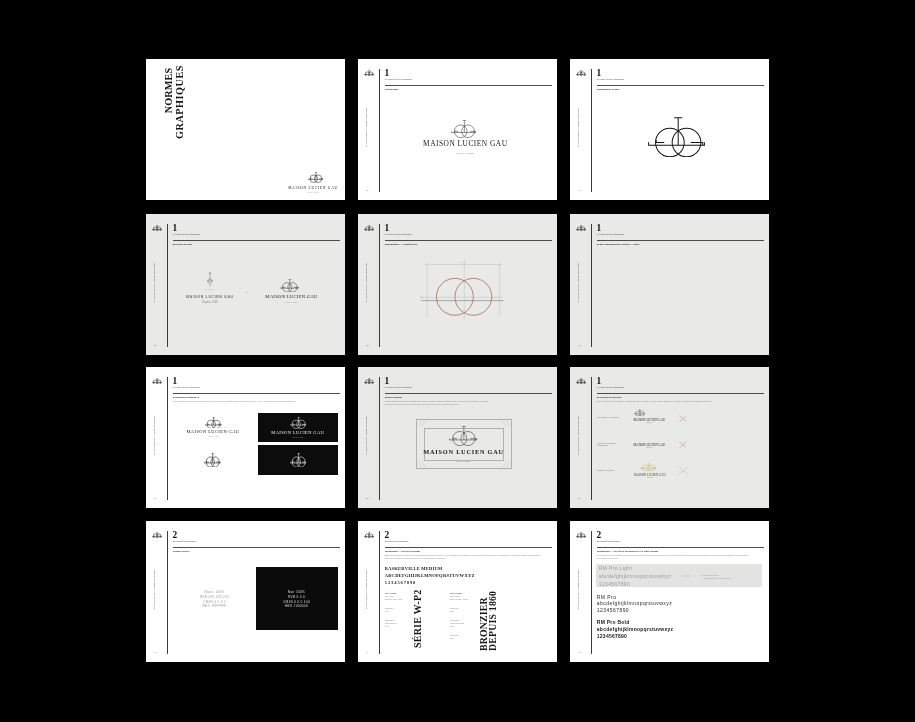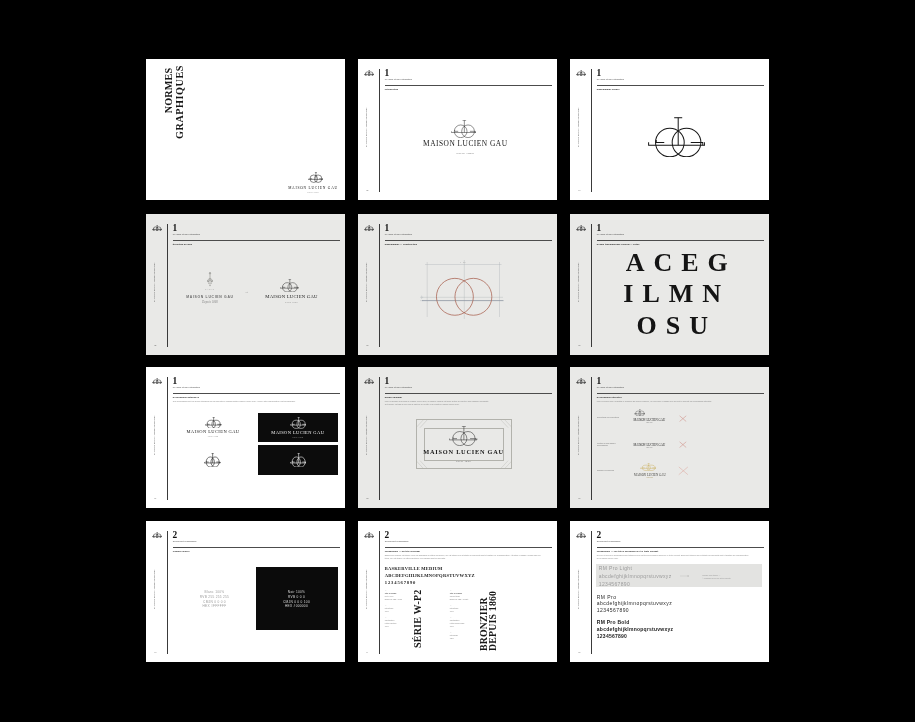--- a/index.html
+++ b/index.html
@@ -146,21 +146,20 @@
   <svg class="hl mg" viewBox="0 0 57 40" preserveAspectRatio="none">
       <use href="#mono" stroke-width="3"></use>
     </svg>
   <i class="vr"></i>
     <b class="n">1</b>
   <span class="sub">Le logo et son utilisation</span>
   <i class="hr"></i>
   <span class="lab">Dessin typographique original — Détail</span>
   <span class="side">MAISON LUCIEN GAU — NORMES GRAPHIQUES</span>
   <span class="pn">06</span>
-  <div class="abs" style="left:20.7px;top:33px;width:172px;text-align:center;font:700 26px 'Liberation Serif',serif;letter-spacing:9px;line-height:31.4px;color:#141414;text-indent:9px">ACEG<br>ILMN<br>OSU</div>
 </div>
 
 <div class="slide" style="left:146px;top:367.4px">
   <svg class="hl mg" viewBox="0 0 57 40" preserveAspectRatio="none">
       <use href="#mono" stroke-width="3"></use>
     </svg>
   <i class="vr"></i>
     <b class="n">1</b>
   <span class="sub">Le logo et son utilisation</span>
   <i class="hr"></i>

